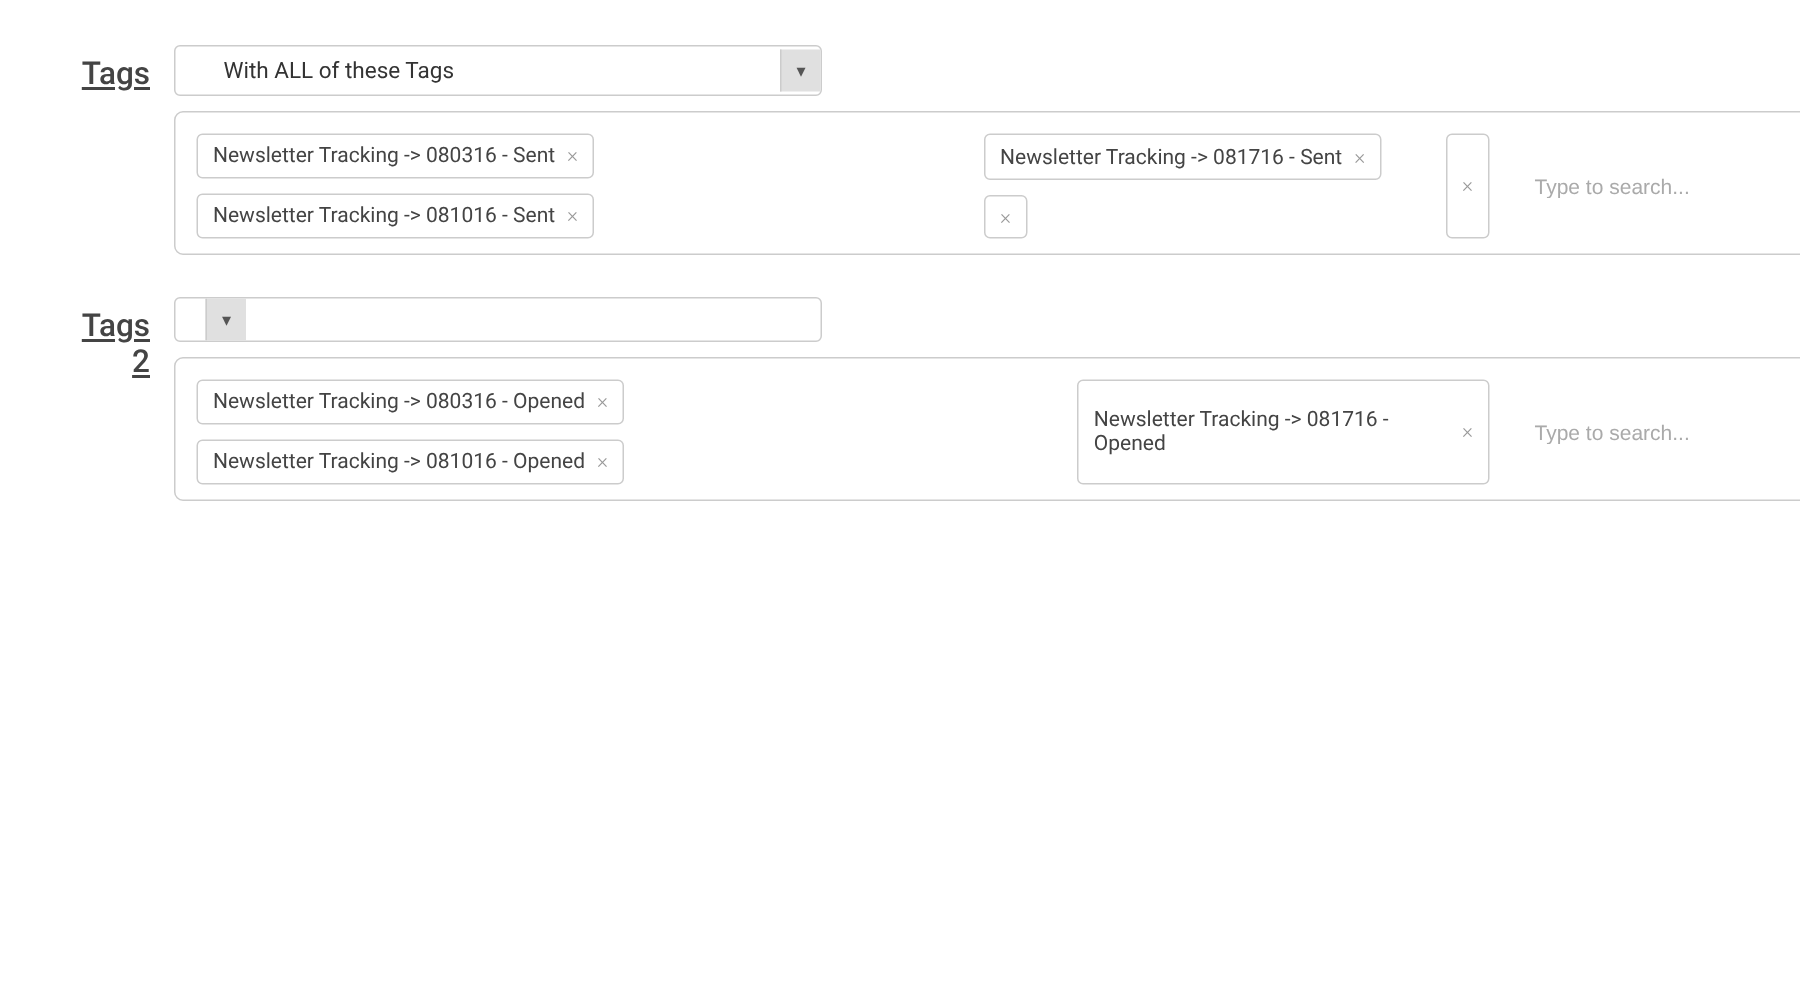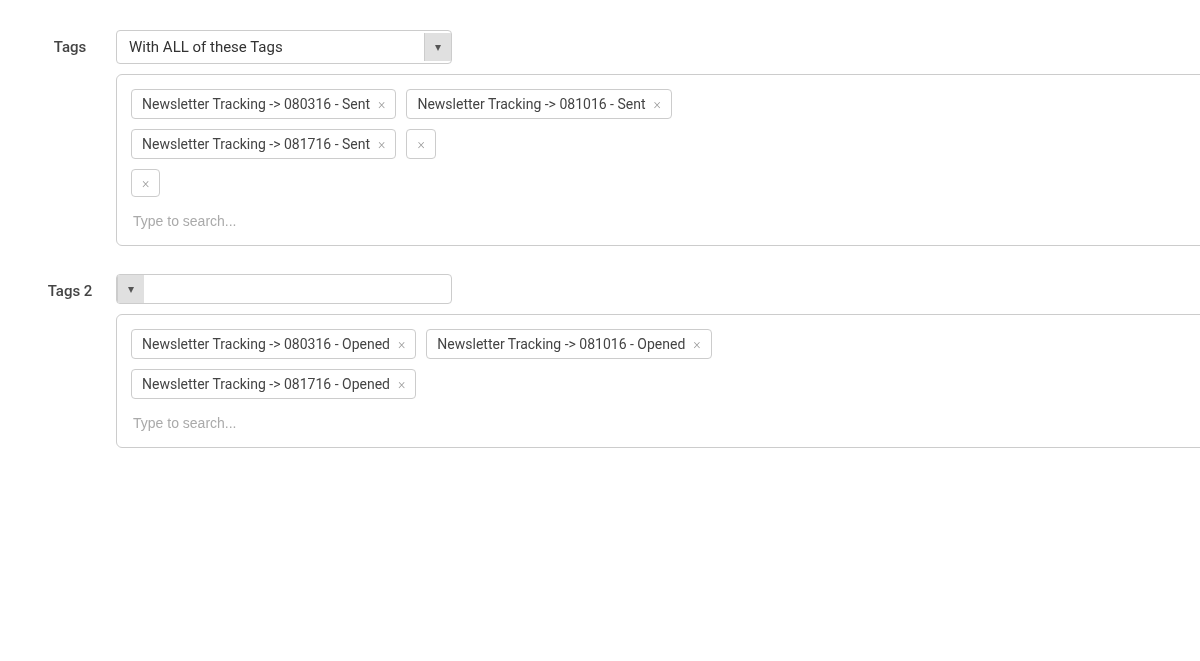--- a/index.html
+++ b/index.html
@@ -18,44 +18,46 @@
     }
 
     .filter-section {
       display: flex;
       align-items: flex-start;
       margin-bottom: 28px;
       gap: 16px;
     }
 
     .filter-label {
-      font-size: 15px;
+      font-size: 21px;
       color: #444;
       font-weight: 500;
       padding-top: 8px;
       min-width: 60px;
-      text-align: center;
+      text-align: right;
+      text-decoration: underline;
     }
 
     .filter-right {
       display: flex;
       flex-direction: column;
       gap: 10px;
       flex: 1;
     }
 
     .dropdown-select {
       display: flex;
       align-items: center;
       border: 1px solid #ccc;
       border-radius: 4px;
       background: #fff;
-      width: 336px;
+      width: 432px;
       cursor: pointer;
       overflow: hidden;
+      padding-left: 20px;
     }
 
     .dropdown-select-text {
       flex: 1;
       padding: 7px 12px;
       font-size: 15px;
       color: #333;
     }
 
     .dropdown-select-arrow {
@@ -72,22 +74,22 @@
     .tags-container {
       border: 1px solid #ccc;
       border-radius: 6px;
       padding: 14px 14px 10px 14px;
       background: #fff;
       width: 1100px;
     }
 
     .tags-rows {
       display: flex;
-      flex-direction: column;
-      gap: 10px;
+      flex-direction: row;
+      gap: 28px;
     }
 
     .tags-row {
       display: flex;
       flex-wrap: wrap;
       gap: 10px;
     }
 
     .tag-chip {
       display: flex;

